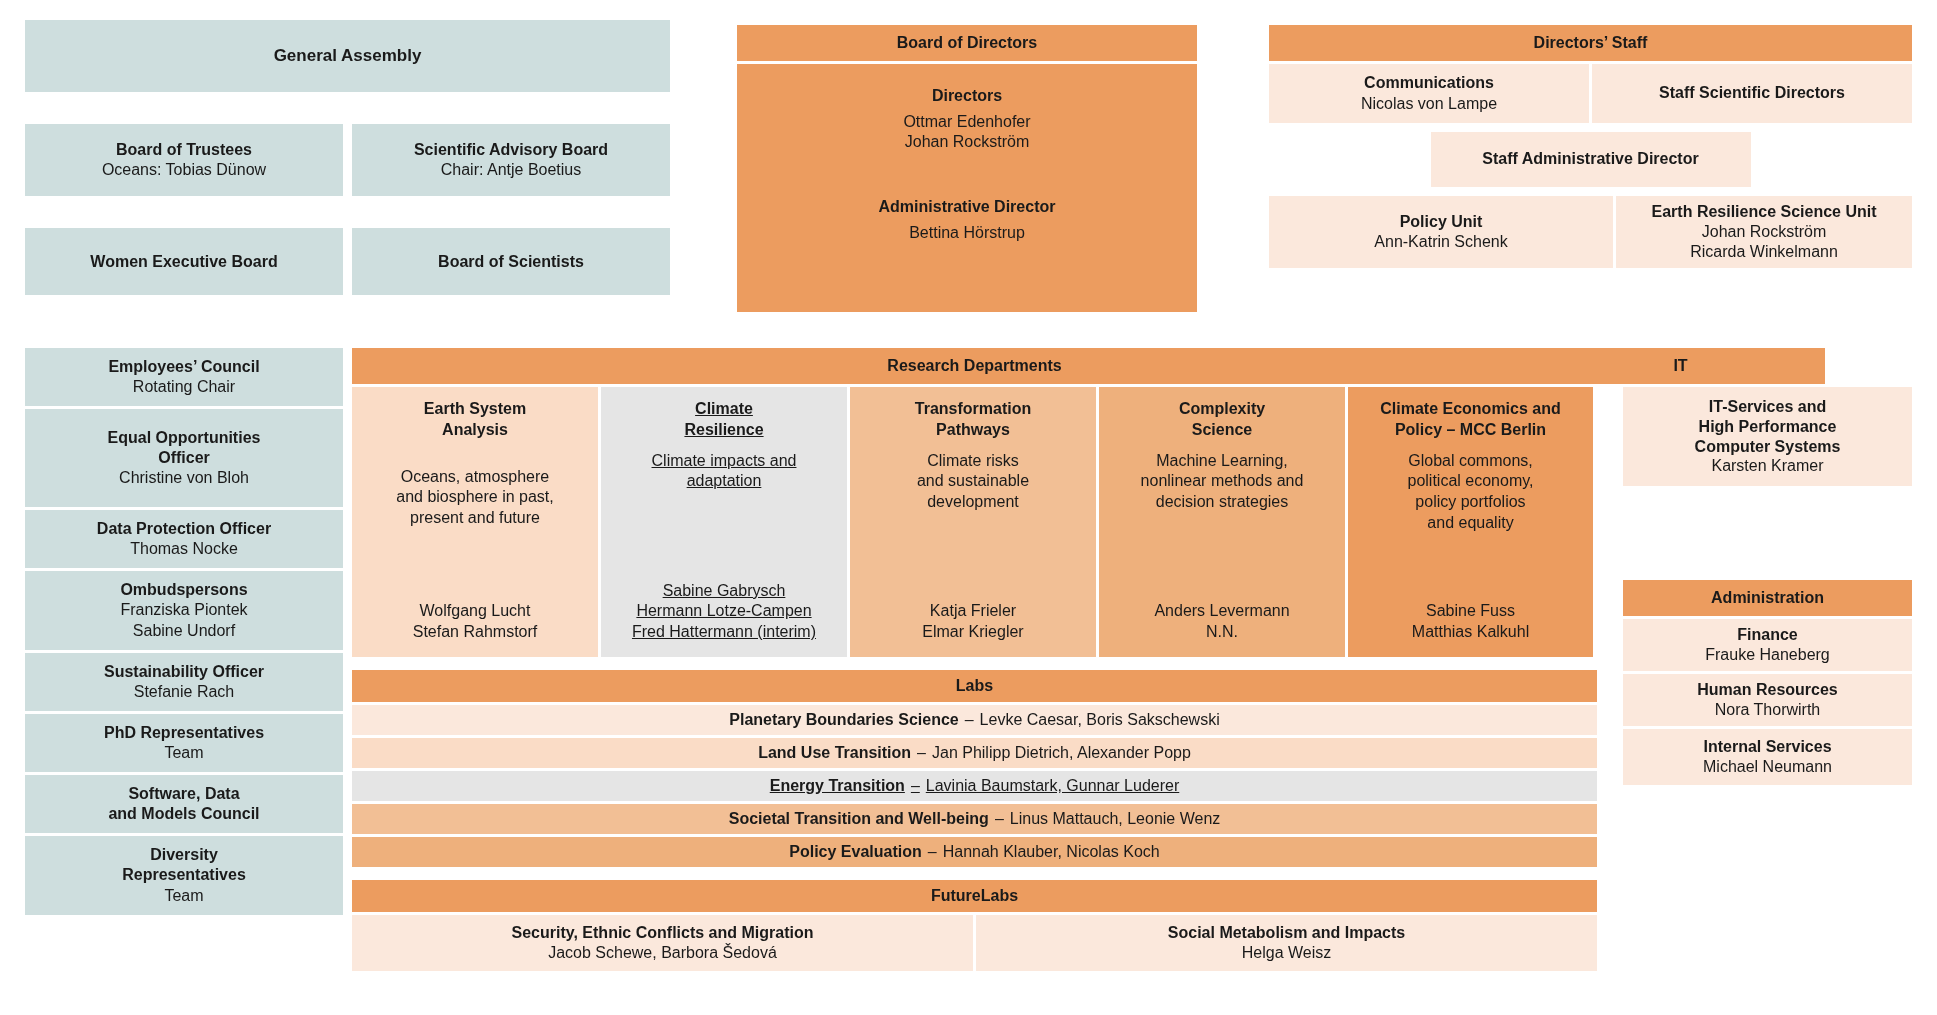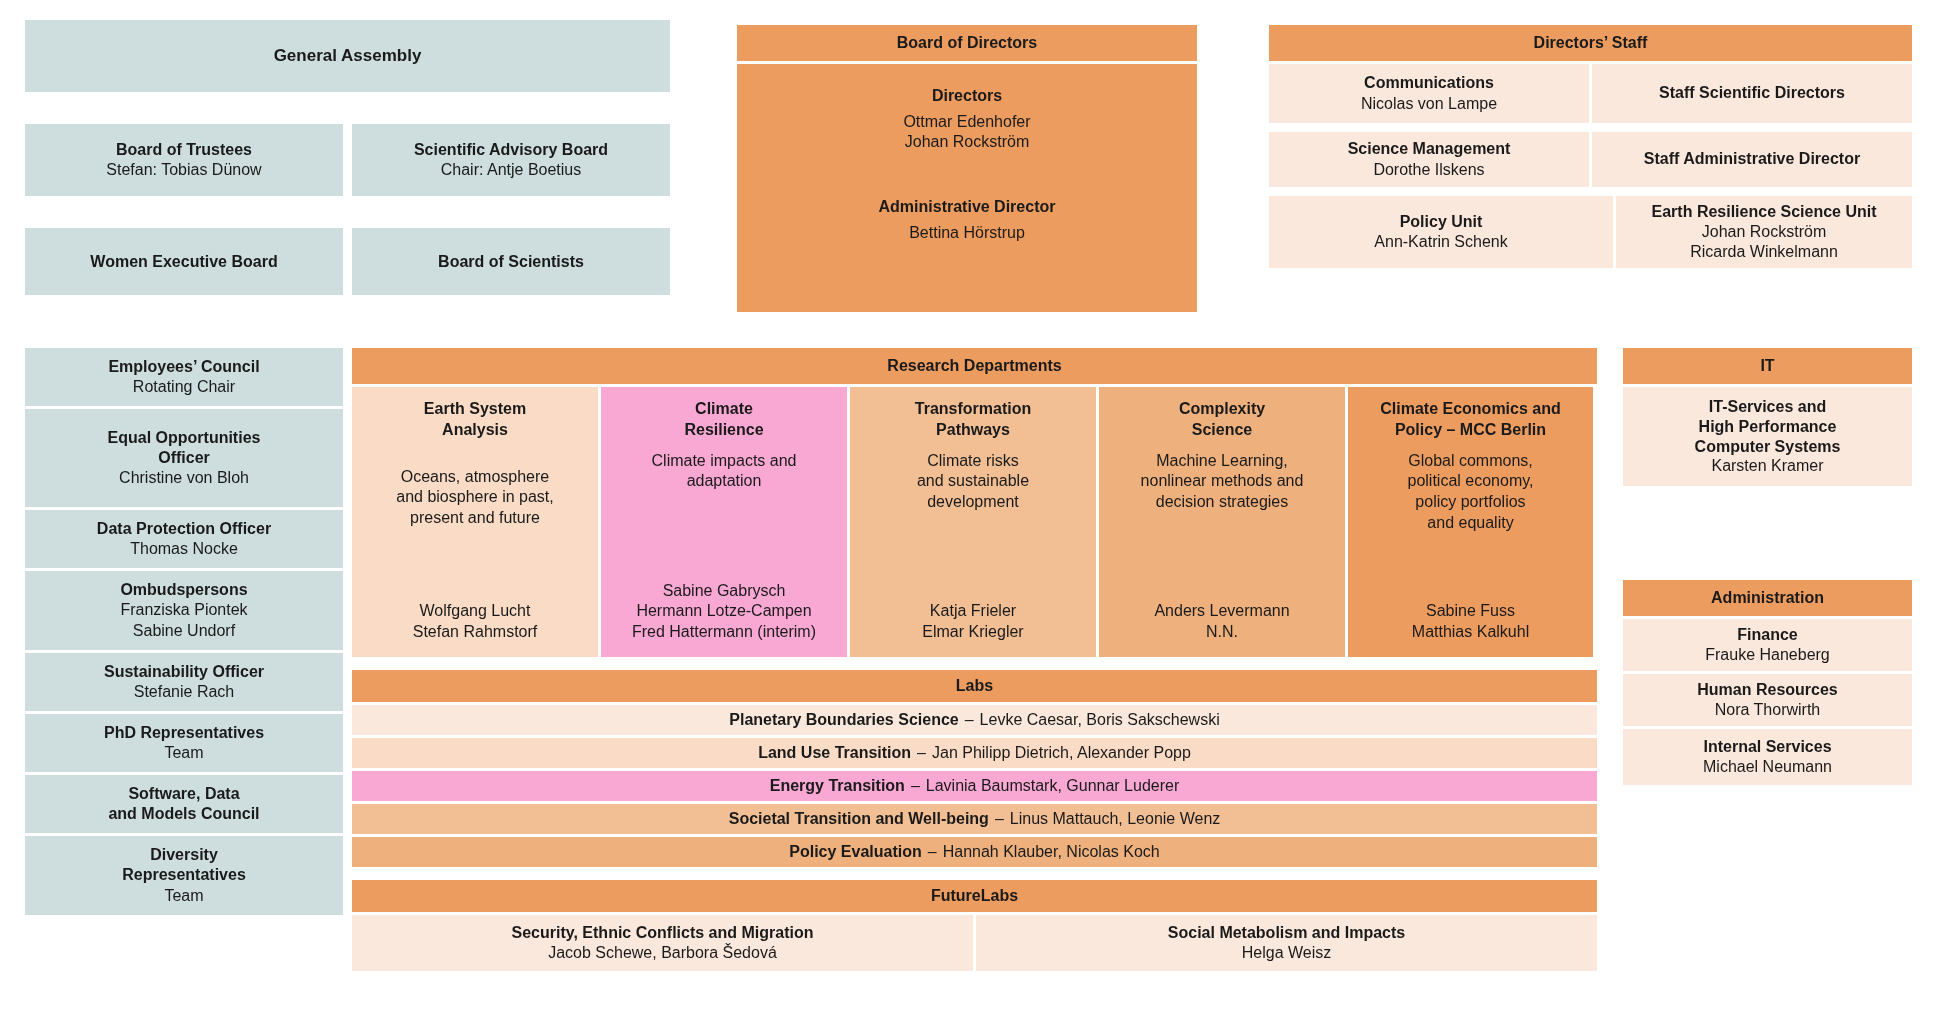--- a/index.html
+++ b/index.html
@@ -16,21 +16,21 @@
          align-items: center; justify-content: center; text-align: center;
          line-height: 1.24; }
   .bold { font-weight: bold; }
   .reg  { font-weight: normal; }
 
   
   .blue   { background: #cedede; }
   .hdr    { background: #ec9c5f; font-weight: bold; }
   .p0     { background: #fbe8dc; }
   .p1     { background: #fadcc6; }
-  .p2     { background: #f9a8d4; }
+  .p2     { background: #e5e5e5; text-decoration: underline; }
   .p3     { background: #f2bf95; }
   .p4     { background: #eeb07c; }
   .p5     { background: #ec9c5f; }
   .t16 { font-size: 16px; }
   .t17 { font-size: 17px; }
 
   .stack { position: absolute; display: flex; flex-direction: column; gap: 3px; }
   .row { display: flex; flex-direction: column; align-items: center;
          justify-content: center; text-align: center; line-height: 1.26; }
   .hrow { display:flex; align-items:center; justify-content:center; }
@@ -50,21 +50,21 @@
 <body>
 
 <div class="canvas">
 
   <div class="box blue t17" style="left:25px; top:20px; width:645px; height:72px;">
     <div class="bold">General Assembly</div>
   </div>
 
   <div class="box blue" style="left:25px; top:124px; width:318px; height:72px;">
     <div class="bold t16">Board of Trustees</div>
-    <div class="reg t16">Stefan: Tobias Dünow</div>
+    <div class="reg t16">Oceans: Tobias Dünow</div>
   </div>
 
   <div class="box blue" style="left:352px; top:124px; width:318px; height:72px;">
     <div class="bold t16">Scientific Advisory Board</div>
     <div class="reg t16">Chair: Antje Boetius</div>
   </div>
 
   <div class="box blue" style="left:25px; top:228px; width:318px; height:67px;">
     <div class="bold t16">Women Executive Board</div>
   </div>
@@ -92,24 +92,20 @@
       <div class="row p0" style="width:320px; height:59px;">
         <div class="bold t16">Communications</div>
         <div class="reg t16">Nicolas von Lampe</div>
       </div>
       <div class="row p0" style="width:320px; height:59px;">
         <div class="bold t16">Staff Scientific Directors</div>
       </div>
     </div>
     <div class="gap2"></div>
     <div class="hrow" style="gap:3px; height:55px;">
-      <div class="row p0" style="width:320px; height:55px;">
-        <div class="bold t16">Science Management</div>
-        <div class="reg t16">Dorothe Ilskens</div>
-      </div>
       <div class="row p0" style="width:320px; height:55px;">
         <div class="bold t16">Staff Administrative Director</div>
       </div>
     </div>
     <div class="gap2"></div>
     <div class="hrow" style="gap:3px; height:72px;">
       <div class="row p0" style="width:372px; height:72px;">
         <div class="bold t16">Policy Unit</div>
         <div class="reg t16">Ann-Katrin Schenk</div>
       </div>
@@ -249,21 +245,21 @@
     <div class="row p0" style="width:621px;">
       <div class="bold t16">Security, Ethnic Conflicts and Migration</div>
       <div class="reg t16">Jacob Schewe, Barbora Šedová</div>
     </div>
     <div class="row p0" style="width:621px;">
       <div class="bold t16">Social Metabolism and Impacts</div>
       <div class="reg t16">Helga Weisz</div>
     </div>
   </div>
 
-  <div class="box hdr t16" style="left:1623px; top:348px; width:289px; height:36px;">
+  <div class="box hdr t16" style="left:1536px; top:348px; width:289px; height:36px;">
     <div>IT</div>
   </div>
   <div class="box p0" style="left:1623px; top:387px; width:289px; height:99px;">
     <div class="bold t16" style="white-space:pre-line;">IT-Services and
 High Performance
 Computer Systems</div>
     <div class="reg t16">Karsten Kramer</div>
   </div>
 
   <div class="box hdr t16" style="left:1623px; top:580px; width:289px; height:36px;">

